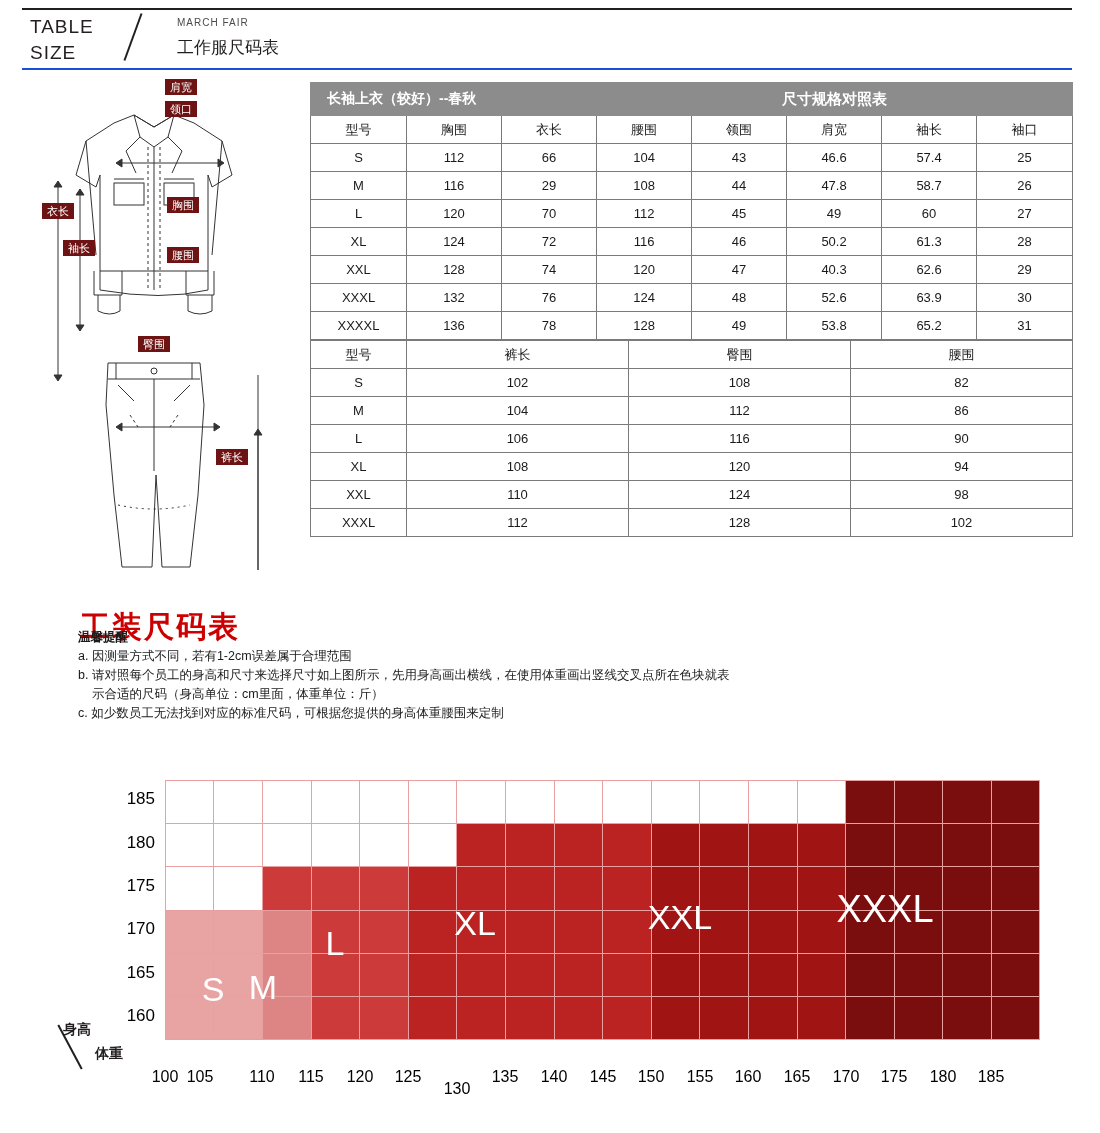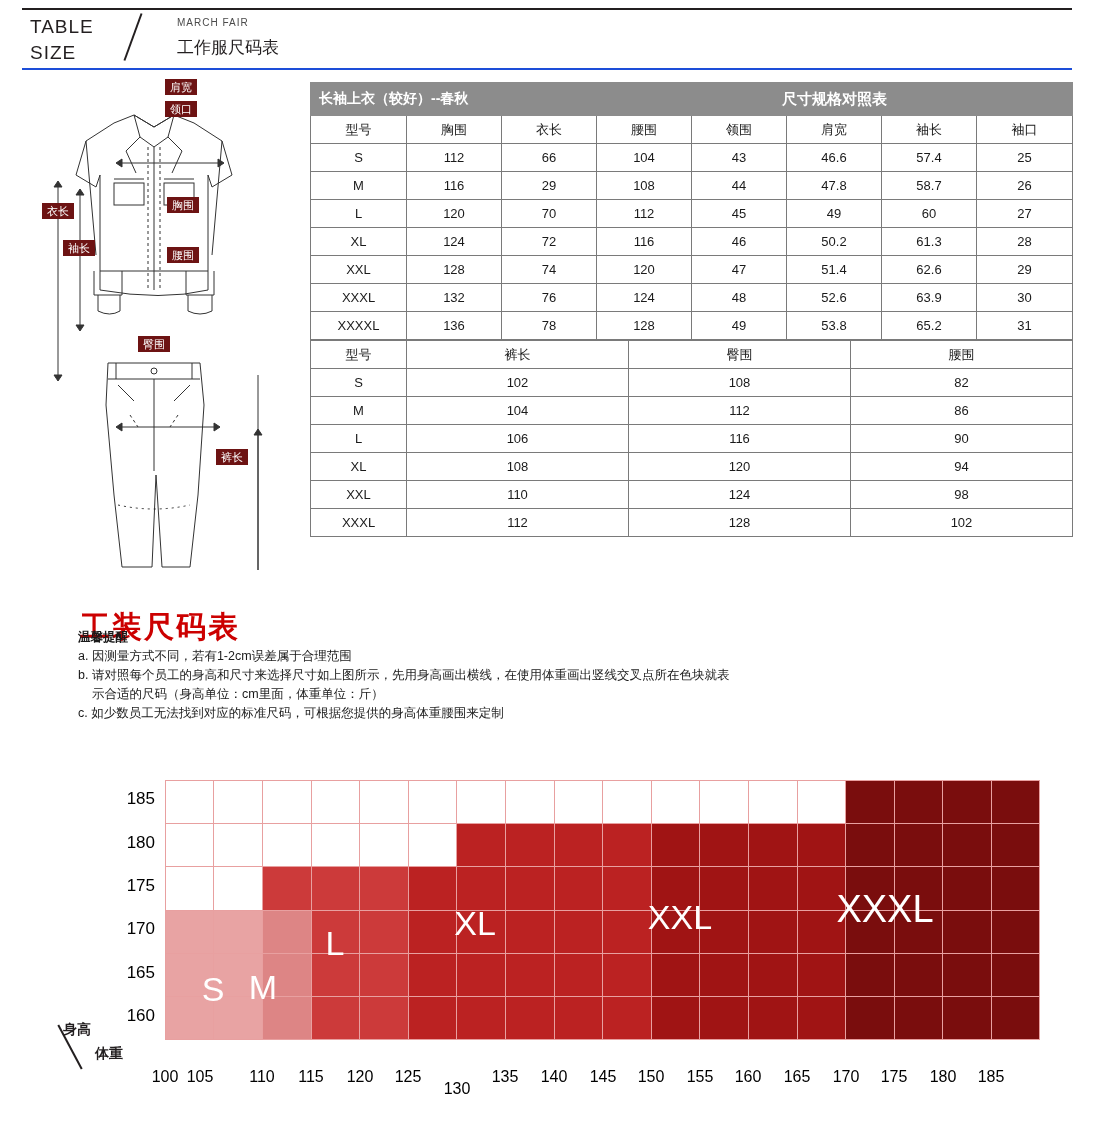--- a/index.html
+++ b/index.html
@@ -36,21 +36,21 @@
   #tables{position:absolute;left:310px;top:82px;width:762px;}
   table{border-collapse:collapse;width:762px;table-layout:fixed;}
   table td,table th{
     border:1px solid #7a7a7a;text-align:center;font-size:13px;height:25px;
     font-family:"Liberation Sans", sans-serif;color:#1a1a1a;
   }
   .tbl-head td{
     background:#8c8c8c;color:#fff;font-weight:bold;font-size:15px;height:30px;
     border:1px solid #8c8c8c;
   }
-  .tbl-head td.left{text-align:left;padding-left:8px;font-size:14px;}
+  .tbl-head td.left{text-align:left;padding-left:16px;font-size:14px;}
   .sub-head td{font-size:13px;}
   
   #title-cn{
     position:absolute;left:80px;top:583px;font-size:30px;color:#cc0000;font-weight:bold;
     letter-spacing:2px;
     margin-top:24px;
   }
   #notes{position:absolute;left:78px;top:628px;width:820px;font-size:12.5px;line-height:19px;color:#1a1a1a;}
   #notes .t{font-weight:bold;}
   #notes .ind{padding-left:14px;}
@@ -220,21 +220,21 @@
         <td>50.2</td>
         <td>61.3</td>
         <td>28</td>
       </tr>
       <tr>
         <td>XXL</td>
         <td>128</td>
         <td>74</td>
         <td>120</td>
         <td>47</td>
-        <td>51.4</td>
+        <td>40.3</td>
         <td>62.6</td>
         <td>29</td>
       </tr>
       <tr>
         <td>XXXL</td>
         <td>132</td>
         <td>76</td>
         <td>124</td>
         <td>48</td>
         <td>52.6</td>

